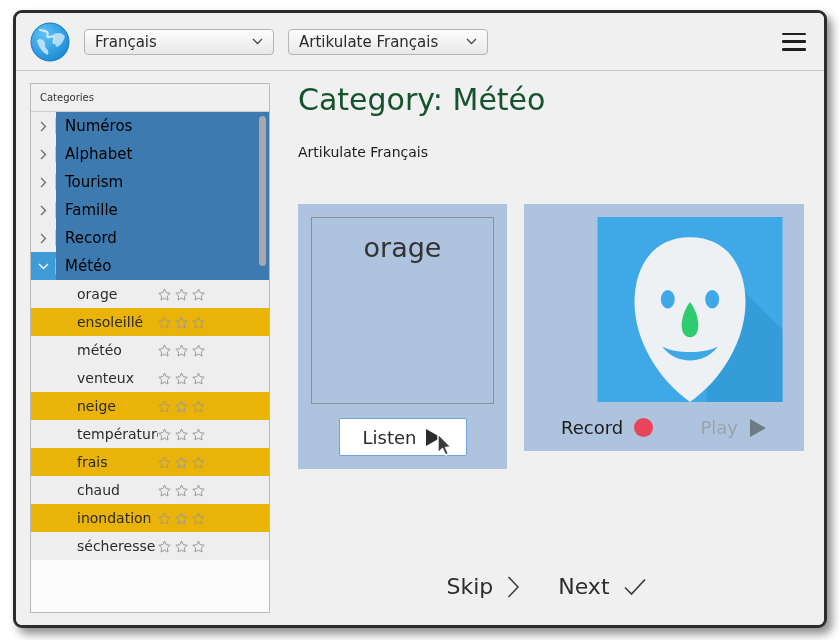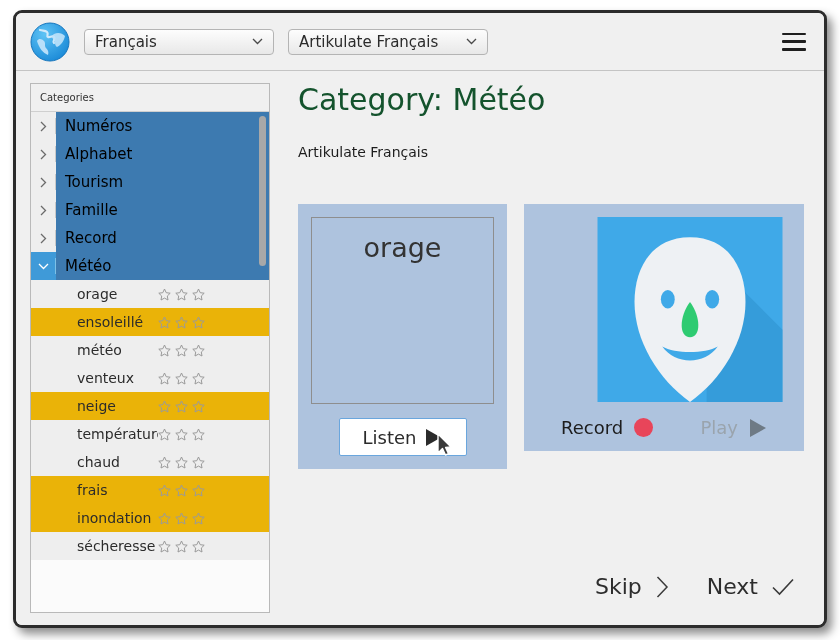--- a/index.html
+++ b/index.html
@@ -324,21 +324,21 @@
     border-radius: 50%;
     background: #e8455a;
   }
   .play-tri-gray { width: 18px; height: 20px; }
 
   
   #footer-nav {
     margin-top: auto;
     margin-bottom: 26px;
     display: flex;
-    justify-content: flex-end;
+    justify-content: center;
     align-items: center;
     gap: 38px;
     padding-right: 10px;
   }
   .nav-btn {
     display: flex;
     align-items: center;
     gap: 14px;
     font-size: 22px;
     color: #2d2d2d;
@@ -519,36 +519,36 @@
                 <path d="M6.5 1 L8.2 4.7 L12.2 5.2 L9.3 8 L10 12 L6.5 10.1 L3 12 L3.7 8 L0.8 5.2 L4.8 4.7 Z" fill="none" stroke="#9a9a9a" stroke-width="1" stroke-linejoin="round"></path>
               </svg>
               <svg class="star" viewBox="0 0 13 13">
                 <path d="M6.5 1 L8.2 4.7 L12.2 5.2 L9.3 8 L10 12 L6.5 10.1 L3 12 L3.7 8 L0.8 5.2 L4.8 4.7 Z" fill="none" stroke="#9a9a9a" stroke-width="1" stroke-linejoin="round"></path>
               </svg>
               <svg class="star" viewBox="0 0 13 13">
                 <path d="M6.5 1 L8.2 4.7 L12.2 5.2 L9.3 8 L10 12 L6.5 10.1 L3 12 L3.7 8 L0.8 5.2 L4.8 4.7 Z" fill="none" stroke="#9a9a9a" stroke-width="1" stroke-linejoin="round"></path>
               </svg>
             </span>
           </div>
+          <div class="word-row">
+            <span class="word-label">frais</span>
+            <span class="stars">
+              <svg class="star" viewBox="0 0 13 13">
+                <path d="M6.5 1 L8.2 4.7 L12.2 5.2 L9.3 8 L10 12 L6.5 10.1 L3 12 L3.7 8 L0.8 5.2 L4.8 4.7 Z" fill="none" stroke="#9a9a9a" stroke-width="1" stroke-linejoin="round"></path>
+              </svg>
+              <svg class="star" viewBox="0 0 13 13">
+                <path d="M6.5 1 L8.2 4.7 L12.2 5.2 L9.3 8 L10 12 L6.5 10.1 L3 12 L3.7 8 L0.8 5.2 L4.8 4.7 Z" fill="none" stroke="#9a9a9a" stroke-width="1" stroke-linejoin="round"></path>
+              </svg>
+              <svg class="star" viewBox="0 0 13 13">
+                <path d="M6.5 1 L8.2 4.7 L12.2 5.2 L9.3 8 L10 12 L6.5 10.1 L3 12 L3.7 8 L0.8 5.2 L4.8 4.7 Z" fill="none" stroke="#9a9a9a" stroke-width="1" stroke-linejoin="round"></path>
+              </svg>
+            </span>
+          </div>
           <div class="word-row alt">
             <span class="word-label">chaud</span>
-            <span class="stars">
-              <svg class="star" viewBox="0 0 13 13">
-                <path d="M6.5 1 L8.2 4.7 L12.2 5.2 L9.3 8 L10 12 L6.5 10.1 L3 12 L3.7 8 L0.8 5.2 L4.8 4.7 Z" fill="none" stroke="#9a9a9a" stroke-width="1" stroke-linejoin="round"></path>
-              </svg>
-              <svg class="star" viewBox="0 0 13 13">
-                <path d="M6.5 1 L8.2 4.7 L12.2 5.2 L9.3 8 L10 12 L6.5 10.1 L3 12 L3.7 8 L0.8 5.2 L4.8 4.7 Z" fill="none" stroke="#9a9a9a" stroke-width="1" stroke-linejoin="round"></path>
-              </svg>
-              <svg class="star" viewBox="0 0 13 13">
-                <path d="M6.5 1 L8.2 4.7 L12.2 5.2 L9.3 8 L10 12 L6.5 10.1 L3 12 L3.7 8 L0.8 5.2 L4.8 4.7 Z" fill="none" stroke="#9a9a9a" stroke-width="1" stroke-linejoin="round"></path>
-              </svg>
-            </span>
-          </div>
-          <div class="word-row">
-            <span class="word-label">frais</span>
             <span class="stars">
               <svg class="star" viewBox="0 0 13 13">
                 <path d="M6.5 1 L8.2 4.7 L12.2 5.2 L9.3 8 L10 12 L6.5 10.1 L3 12 L3.7 8 L0.8 5.2 L4.8 4.7 Z" fill="none" stroke="#9a9a9a" stroke-width="1" stroke-linejoin="round"></path>
               </svg>
               <svg class="star" viewBox="0 0 13 13">
                 <path d="M6.5 1 L8.2 4.7 L12.2 5.2 L9.3 8 L10 12 L6.5 10.1 L3 12 L3.7 8 L0.8 5.2 L4.8 4.7 Z" fill="none" stroke="#9a9a9a" stroke-width="1" stroke-linejoin="round"></path>
               </svg>
               <svg class="star" viewBox="0 0 13 13">
                 <path d="M6.5 1 L8.2 4.7 L12.2 5.2 L9.3 8 L10 12 L6.5 10.1 L3 12 L3.7 8 L0.8 5.2 L4.8 4.7 Z" fill="none" stroke="#9a9a9a" stroke-width="1" stroke-linejoin="round"></path>
               </svg>

